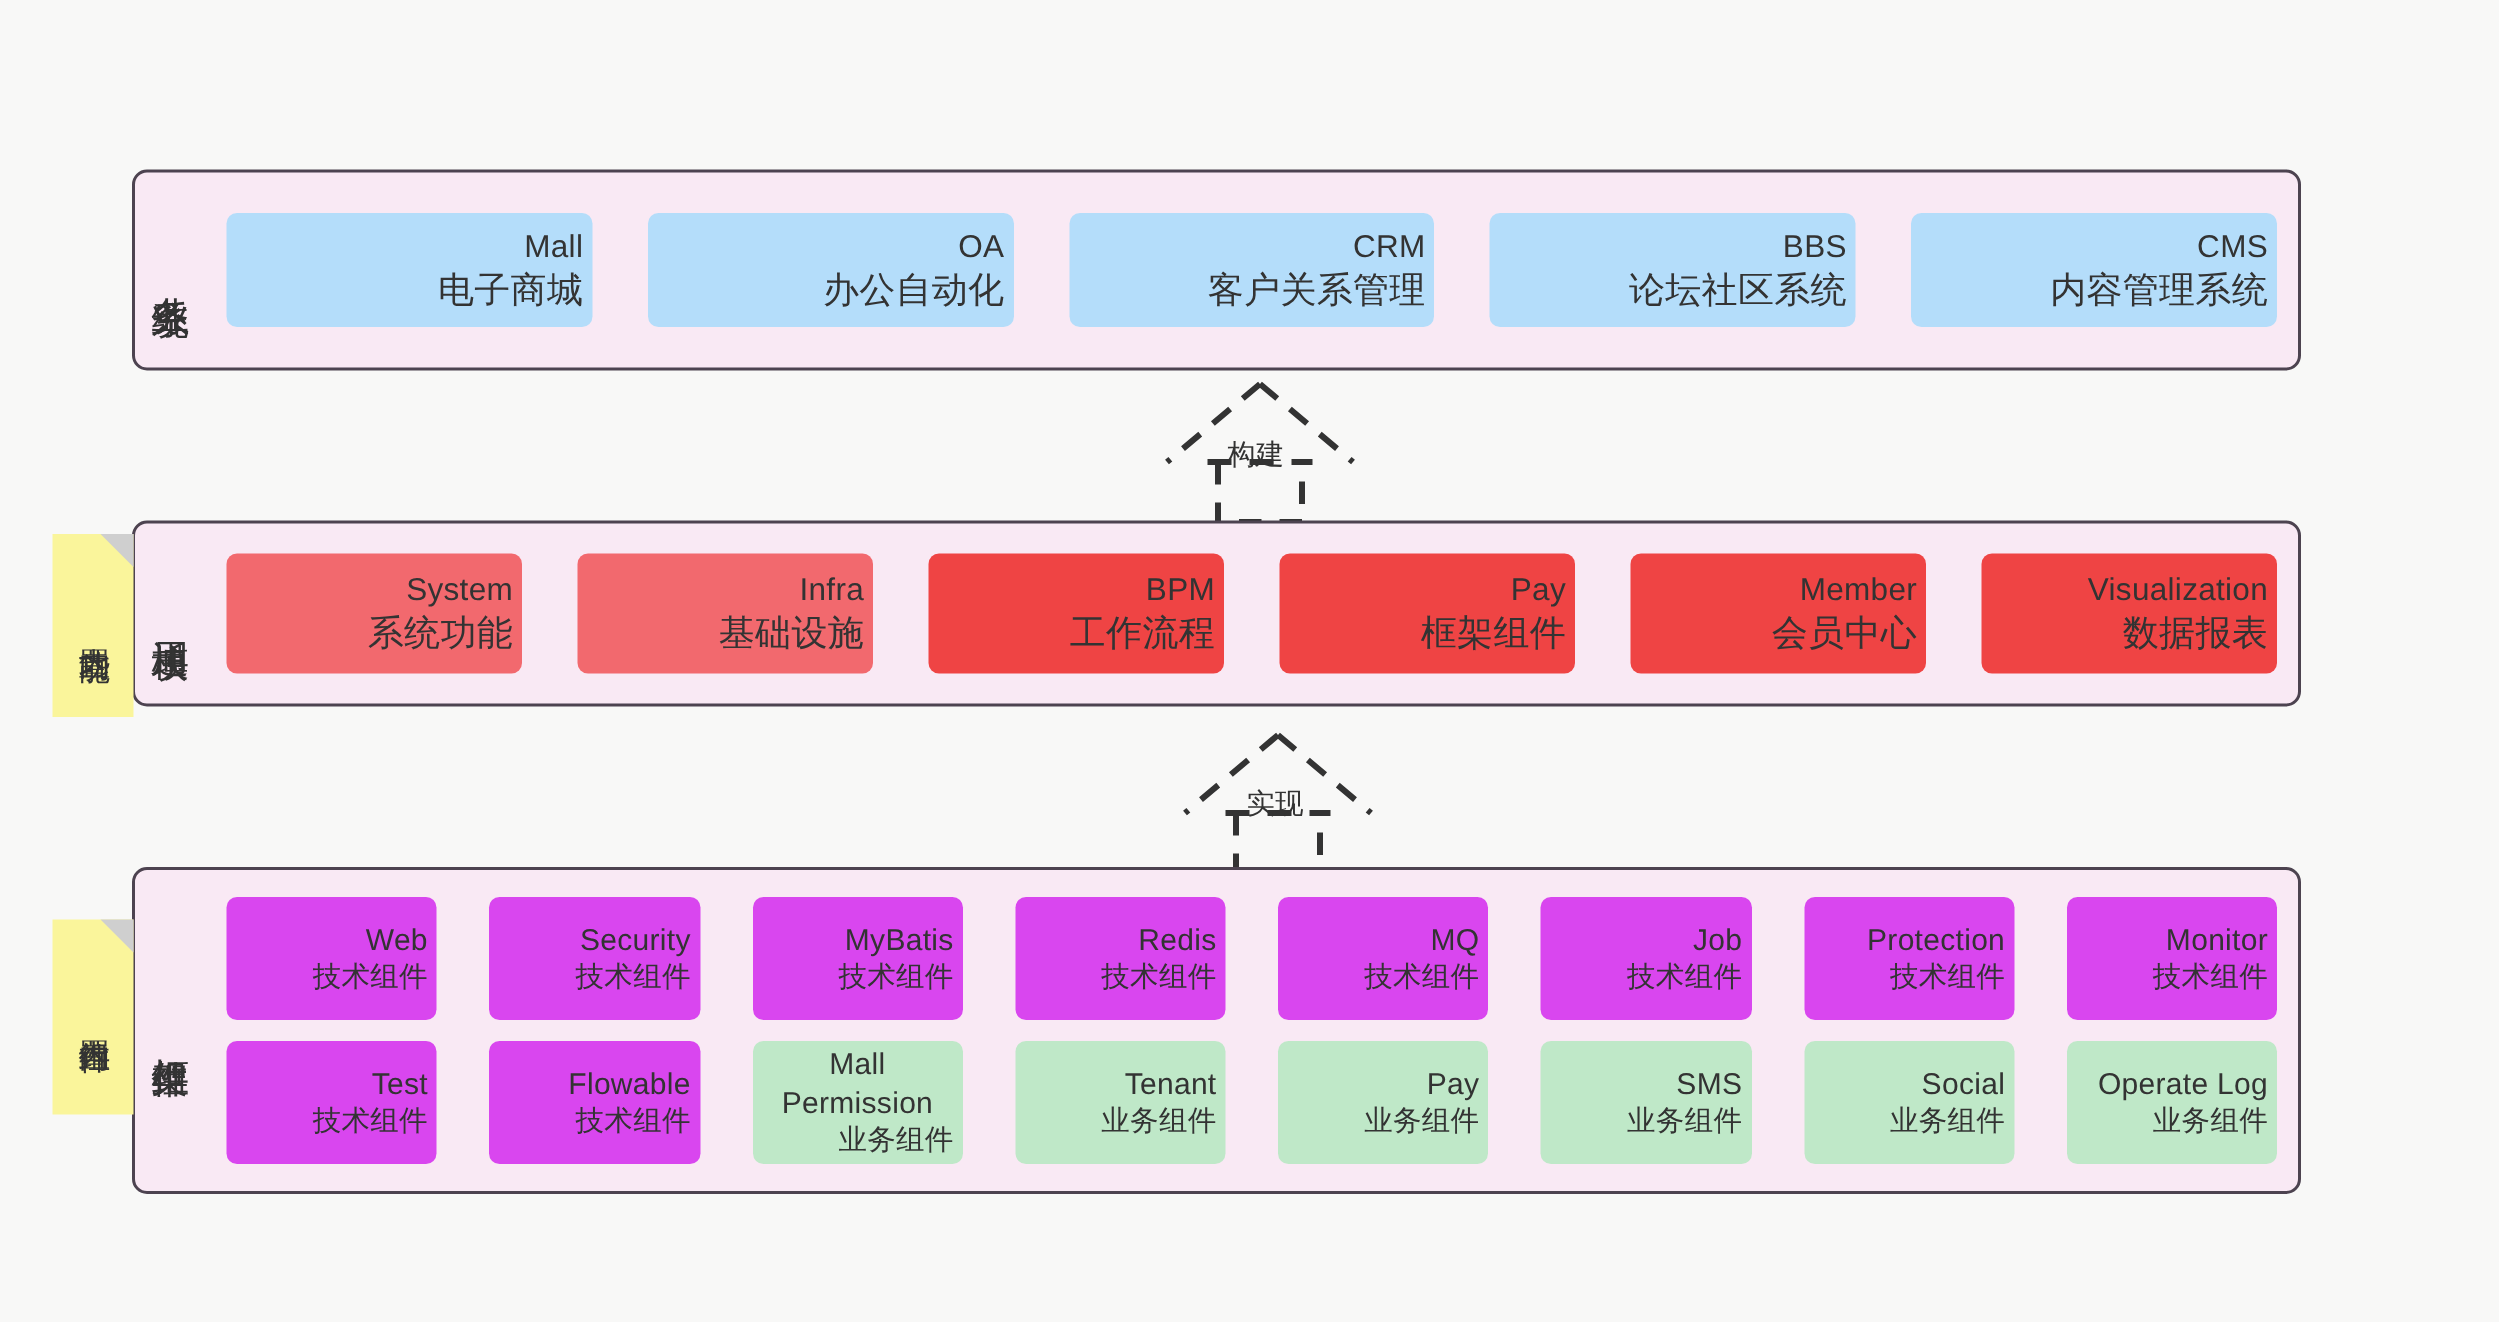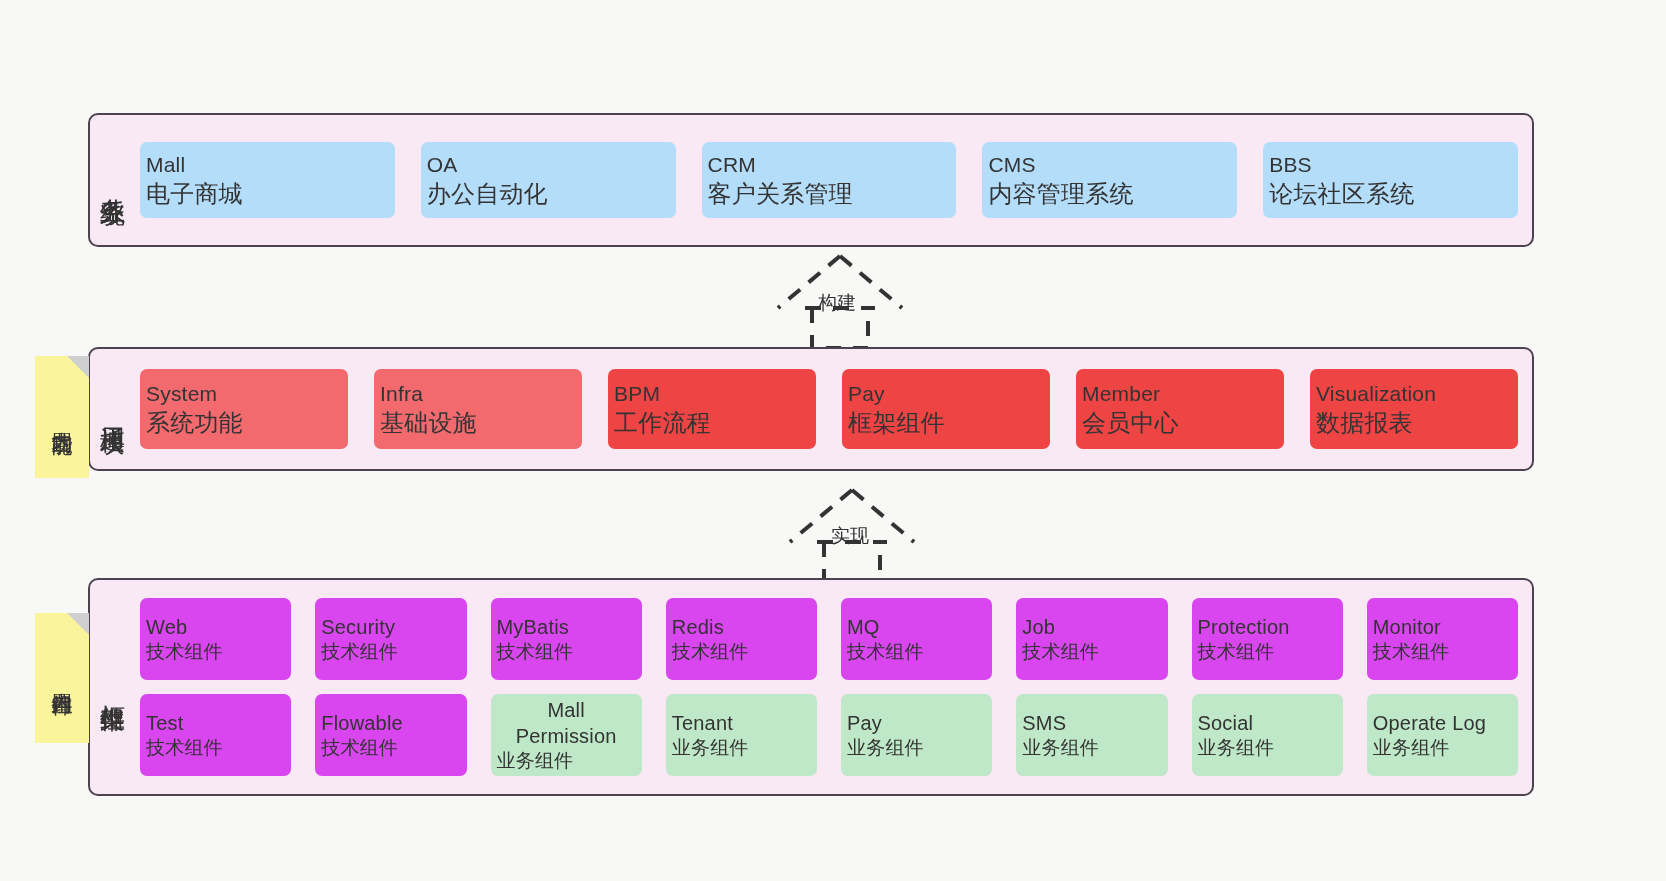--- a/index.html
+++ b/index.html
@@ -67,26 +67,27 @@
     gap: 26px;
     justify-content: space-between;
   }
 
   .card {
     flex: 1 1 0;
     box-sizing: border-box;
     border-radius: 7px;
     display: flex;
     flex-direction: column;
-    align-items: flex-start;
+    align-items: flex-end;
     justify-content: center;
     text-align: center;
     color: #333333;
     line-height: 1.30;
     padding: 4px 6px;
+    margin-left: 11px;
   }
   .card .title {
     font-size: 21px;
     letter-spacing: .2px;
   }
   .card .sub {
     font-size: 24px;
     letter-spacing: .2px;
   }
 
@@ -172,26 +173,26 @@
         </div>
         <div class="card c-blue">
           <span class="title">OA</span>
           <span class="sub">办公自动化</span>
         </div>
         <div class="card c-blue">
           <span class="title">CRM</span>
           <span class="sub">客户关系管理</span>
         </div>
         <div class="card c-blue">
+          <span class="title">BBS</span>
+          <span class="sub">论坛社区系统</span>
+        </div>
+        <div class="card c-blue">
           <span class="title">CMS</span>
           <span class="sub">内容管理系统</span>
-        </div>
-        <div class="card c-blue">
-          <span class="title">BBS</span>
-          <span class="sub">论坛社区系统</span>
         </div>
       </div>
     </div>
   </div>
 
   <svg class="connector" id="connector-build" viewBox="0 0 180 98">
     <path d="M 90 4 L 152 56 M 90 4 L 28 56" fill="none" stroke="#333333" stroke-width="4" stroke-dasharray="15 11" stroke-linecap="butt"></path>
     <path d="M 55 56 L 125 56" fill="none" stroke="#333333" stroke-width="4" stroke-dasharray="16 12" stroke-linecap="butt"></path>
     <path d="M 62 56 L 62 96 L 118 96 L 118 56" fill="none" stroke="#333333" stroke-width="4" stroke-dasharray="15 12" stroke-linecap="butt"></path>
   </svg>

